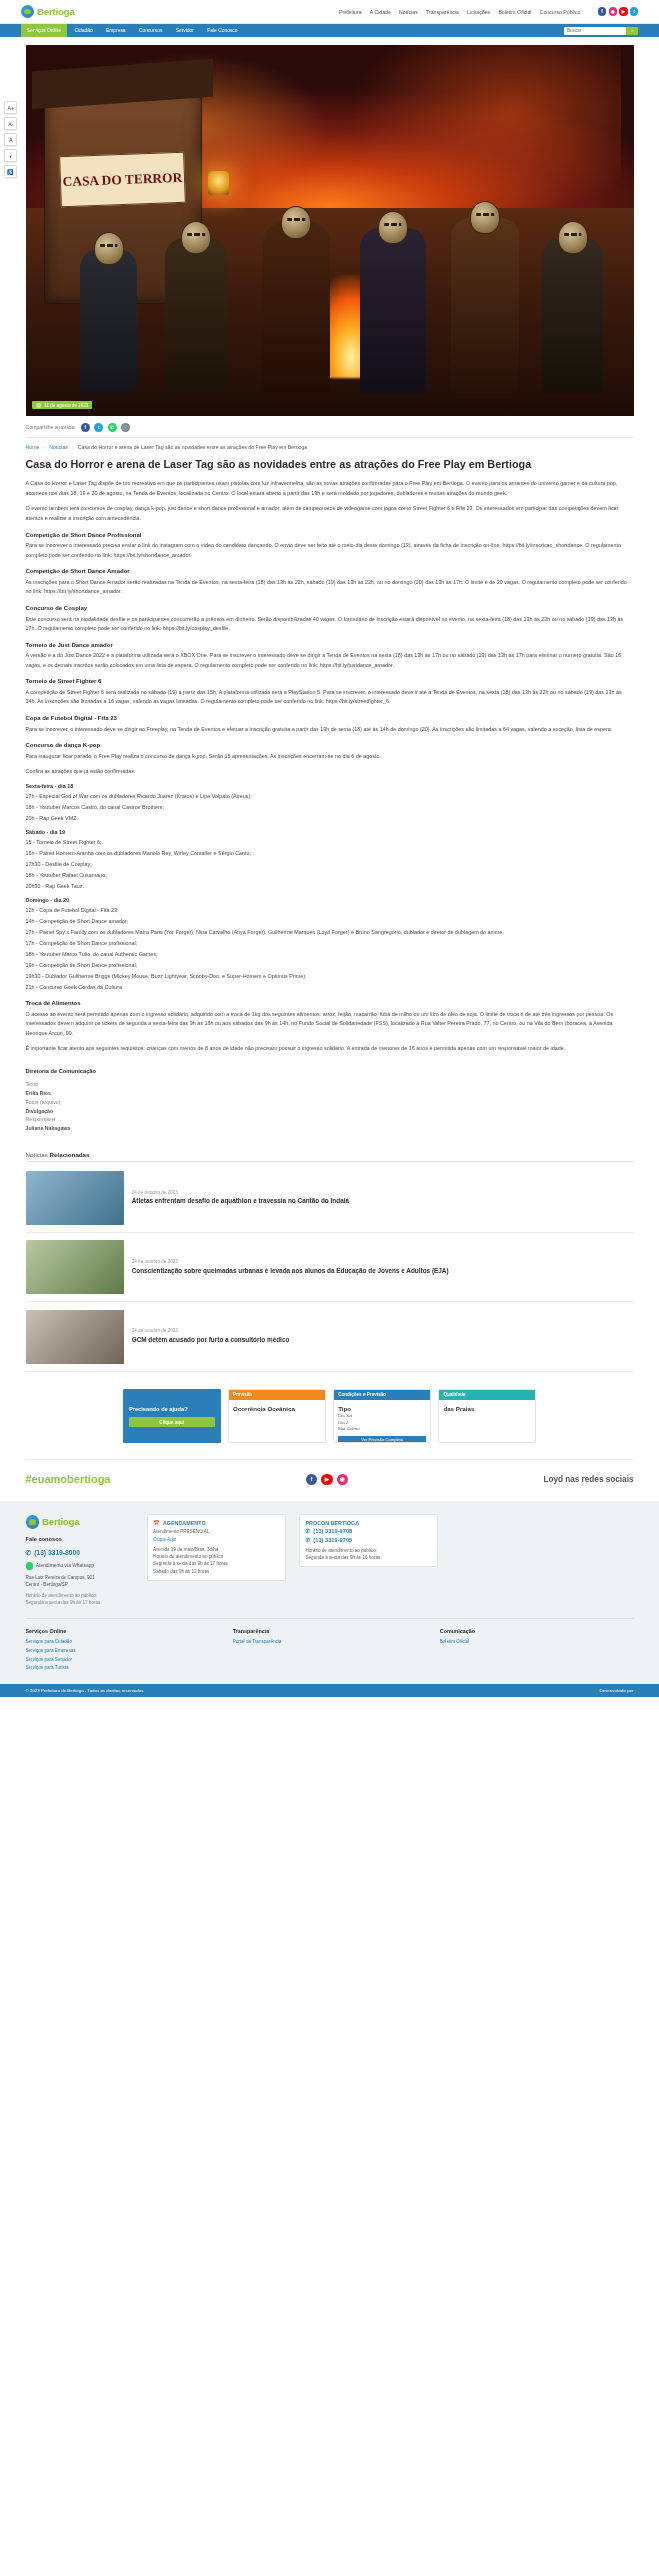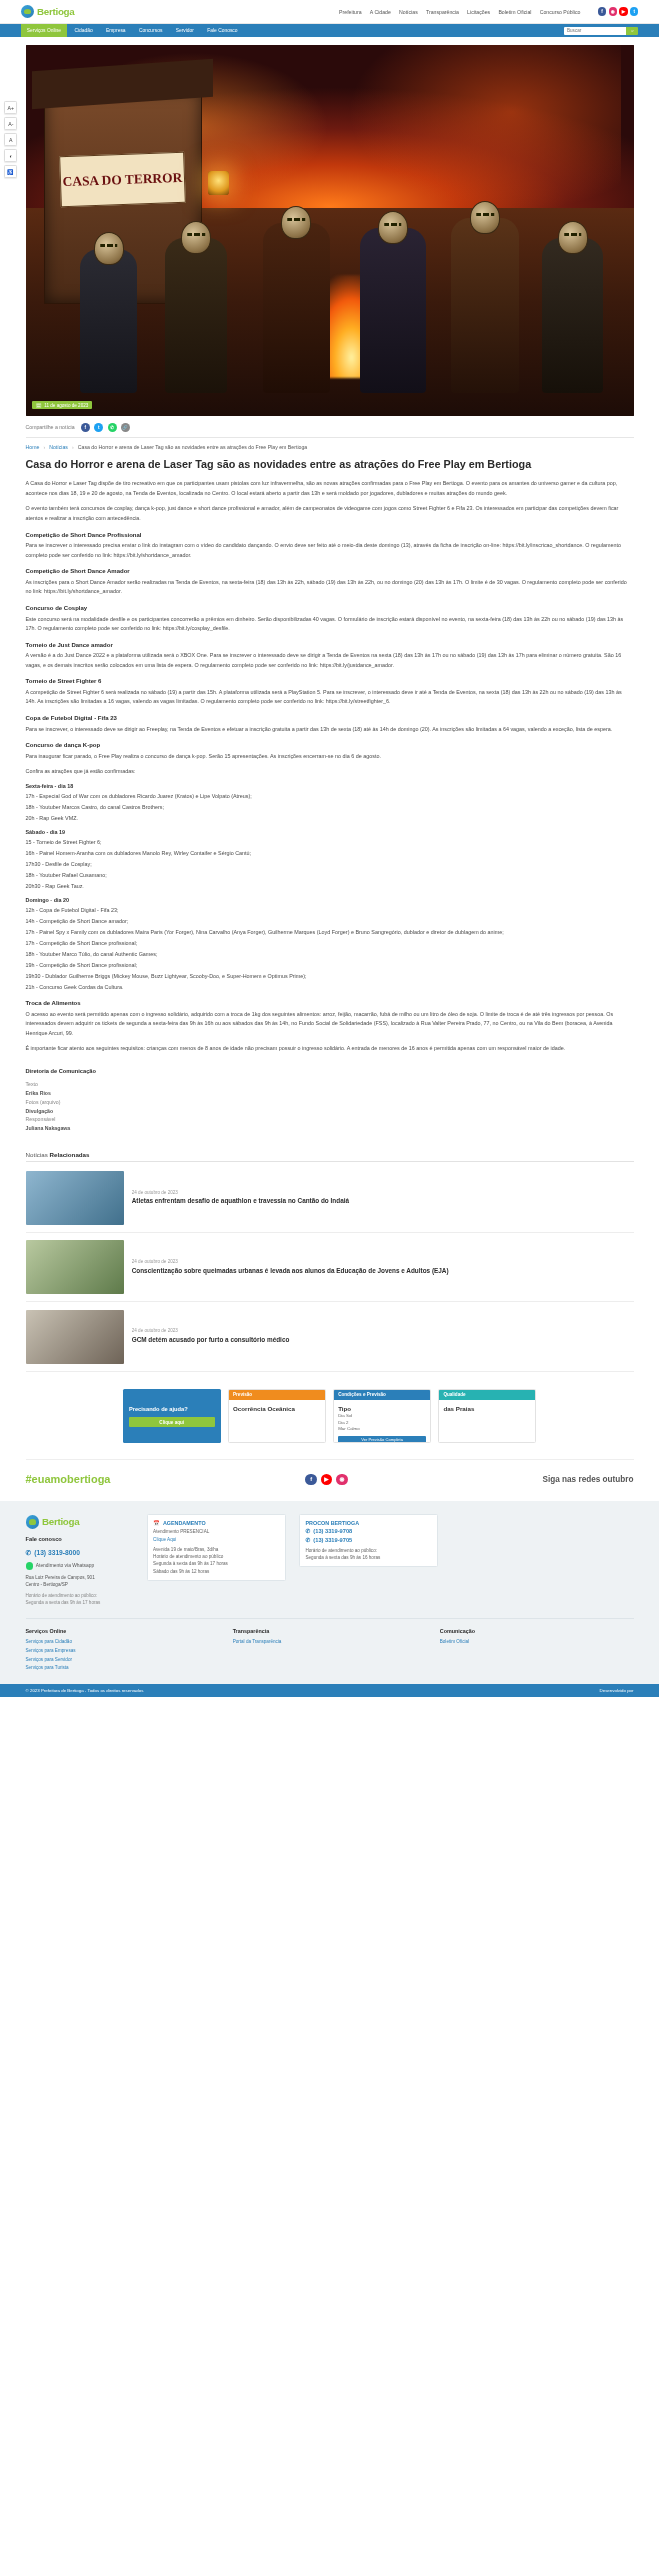--- a/index.html
+++ b/index.html
@@ -525,21 +525,21 @@
 
   <section class="strip">
     <div class="hashtag">
       <span>#euamo</span><span style="color:#8fc63d">bertioga</span>
     </div>
     <div class="mid">
       <a class="soc fb" href="#">f</a>
       <a class="soc yt" href="#">▶</a>
       <a class="soc ig" href="#">◉</a>
     </div>
-    <div class="right">Siga nas redes outubro</div>
+    <div class="right">Loyd nas redes sociais</div>
   </section>
 </div>
 
 <footer>
   <div class="fwrap">
     <div class="frow1">
       <div class="fcol logo-col">
         <div class="logo" style="margin-bottom:5.2px">
           <span class="logo-mark"></span>
           <span class="logo-text"><span>Bert</span><span style="color:#8fc63d">ioga</span></span>

